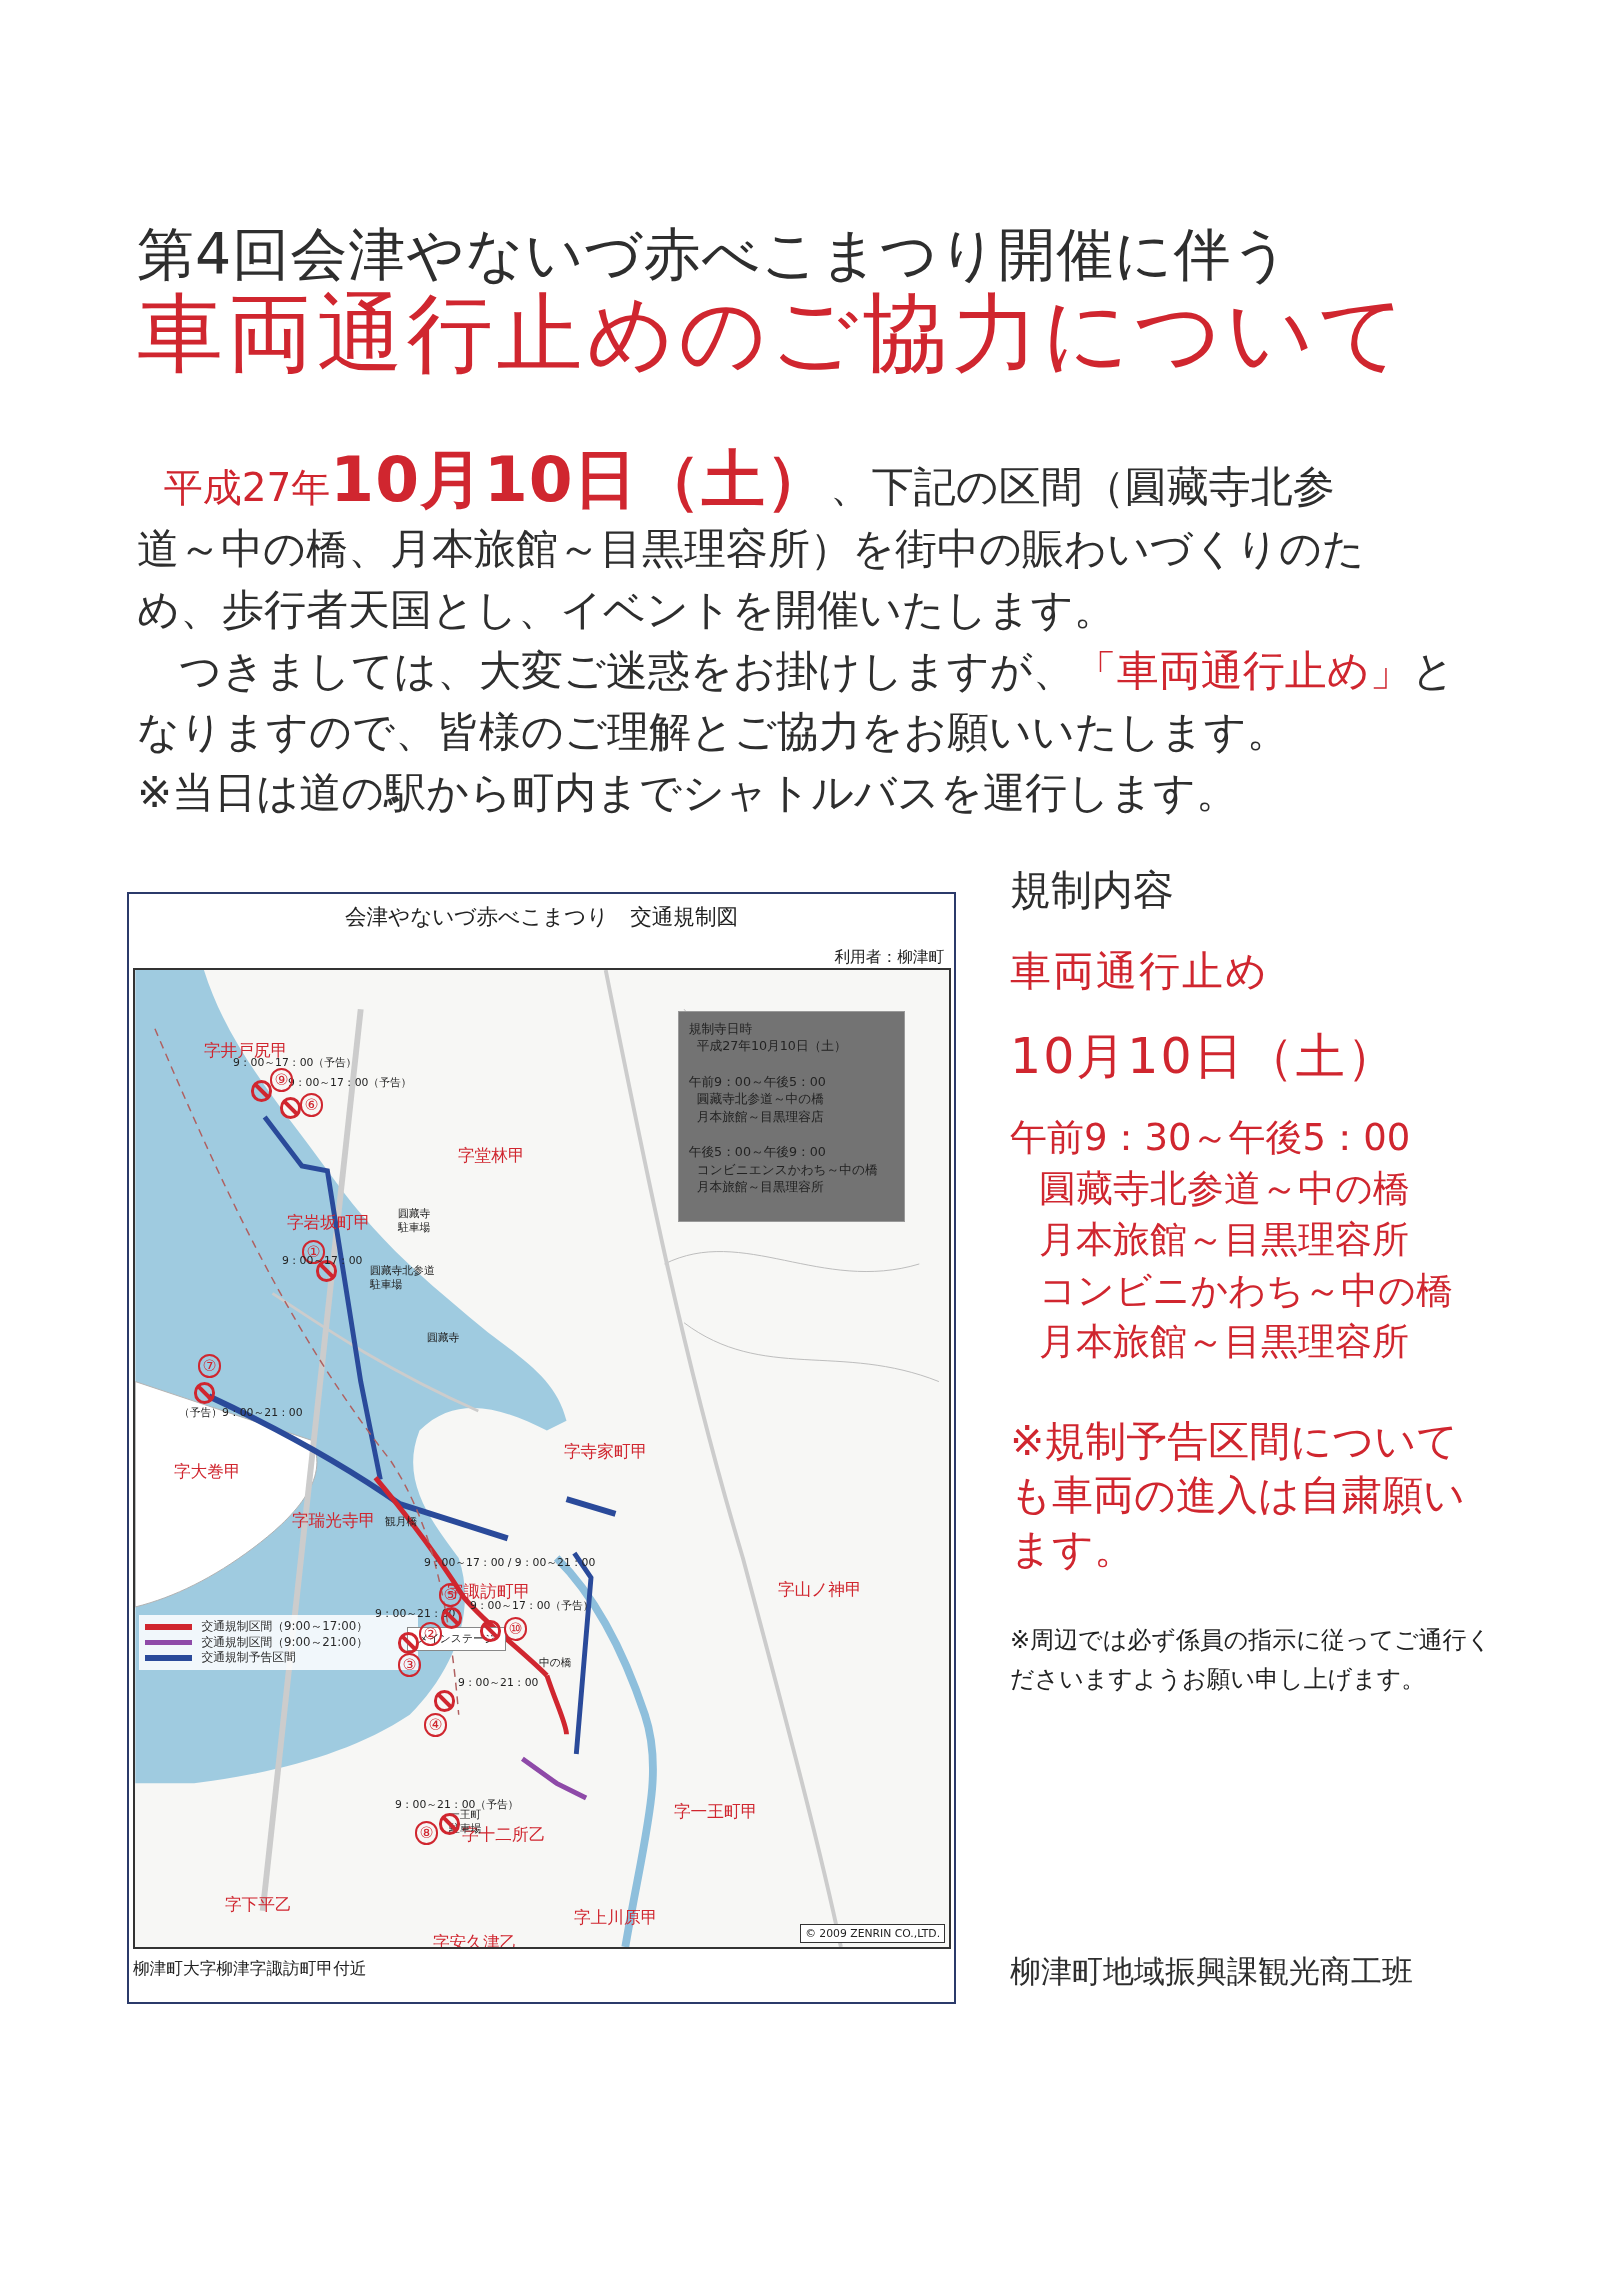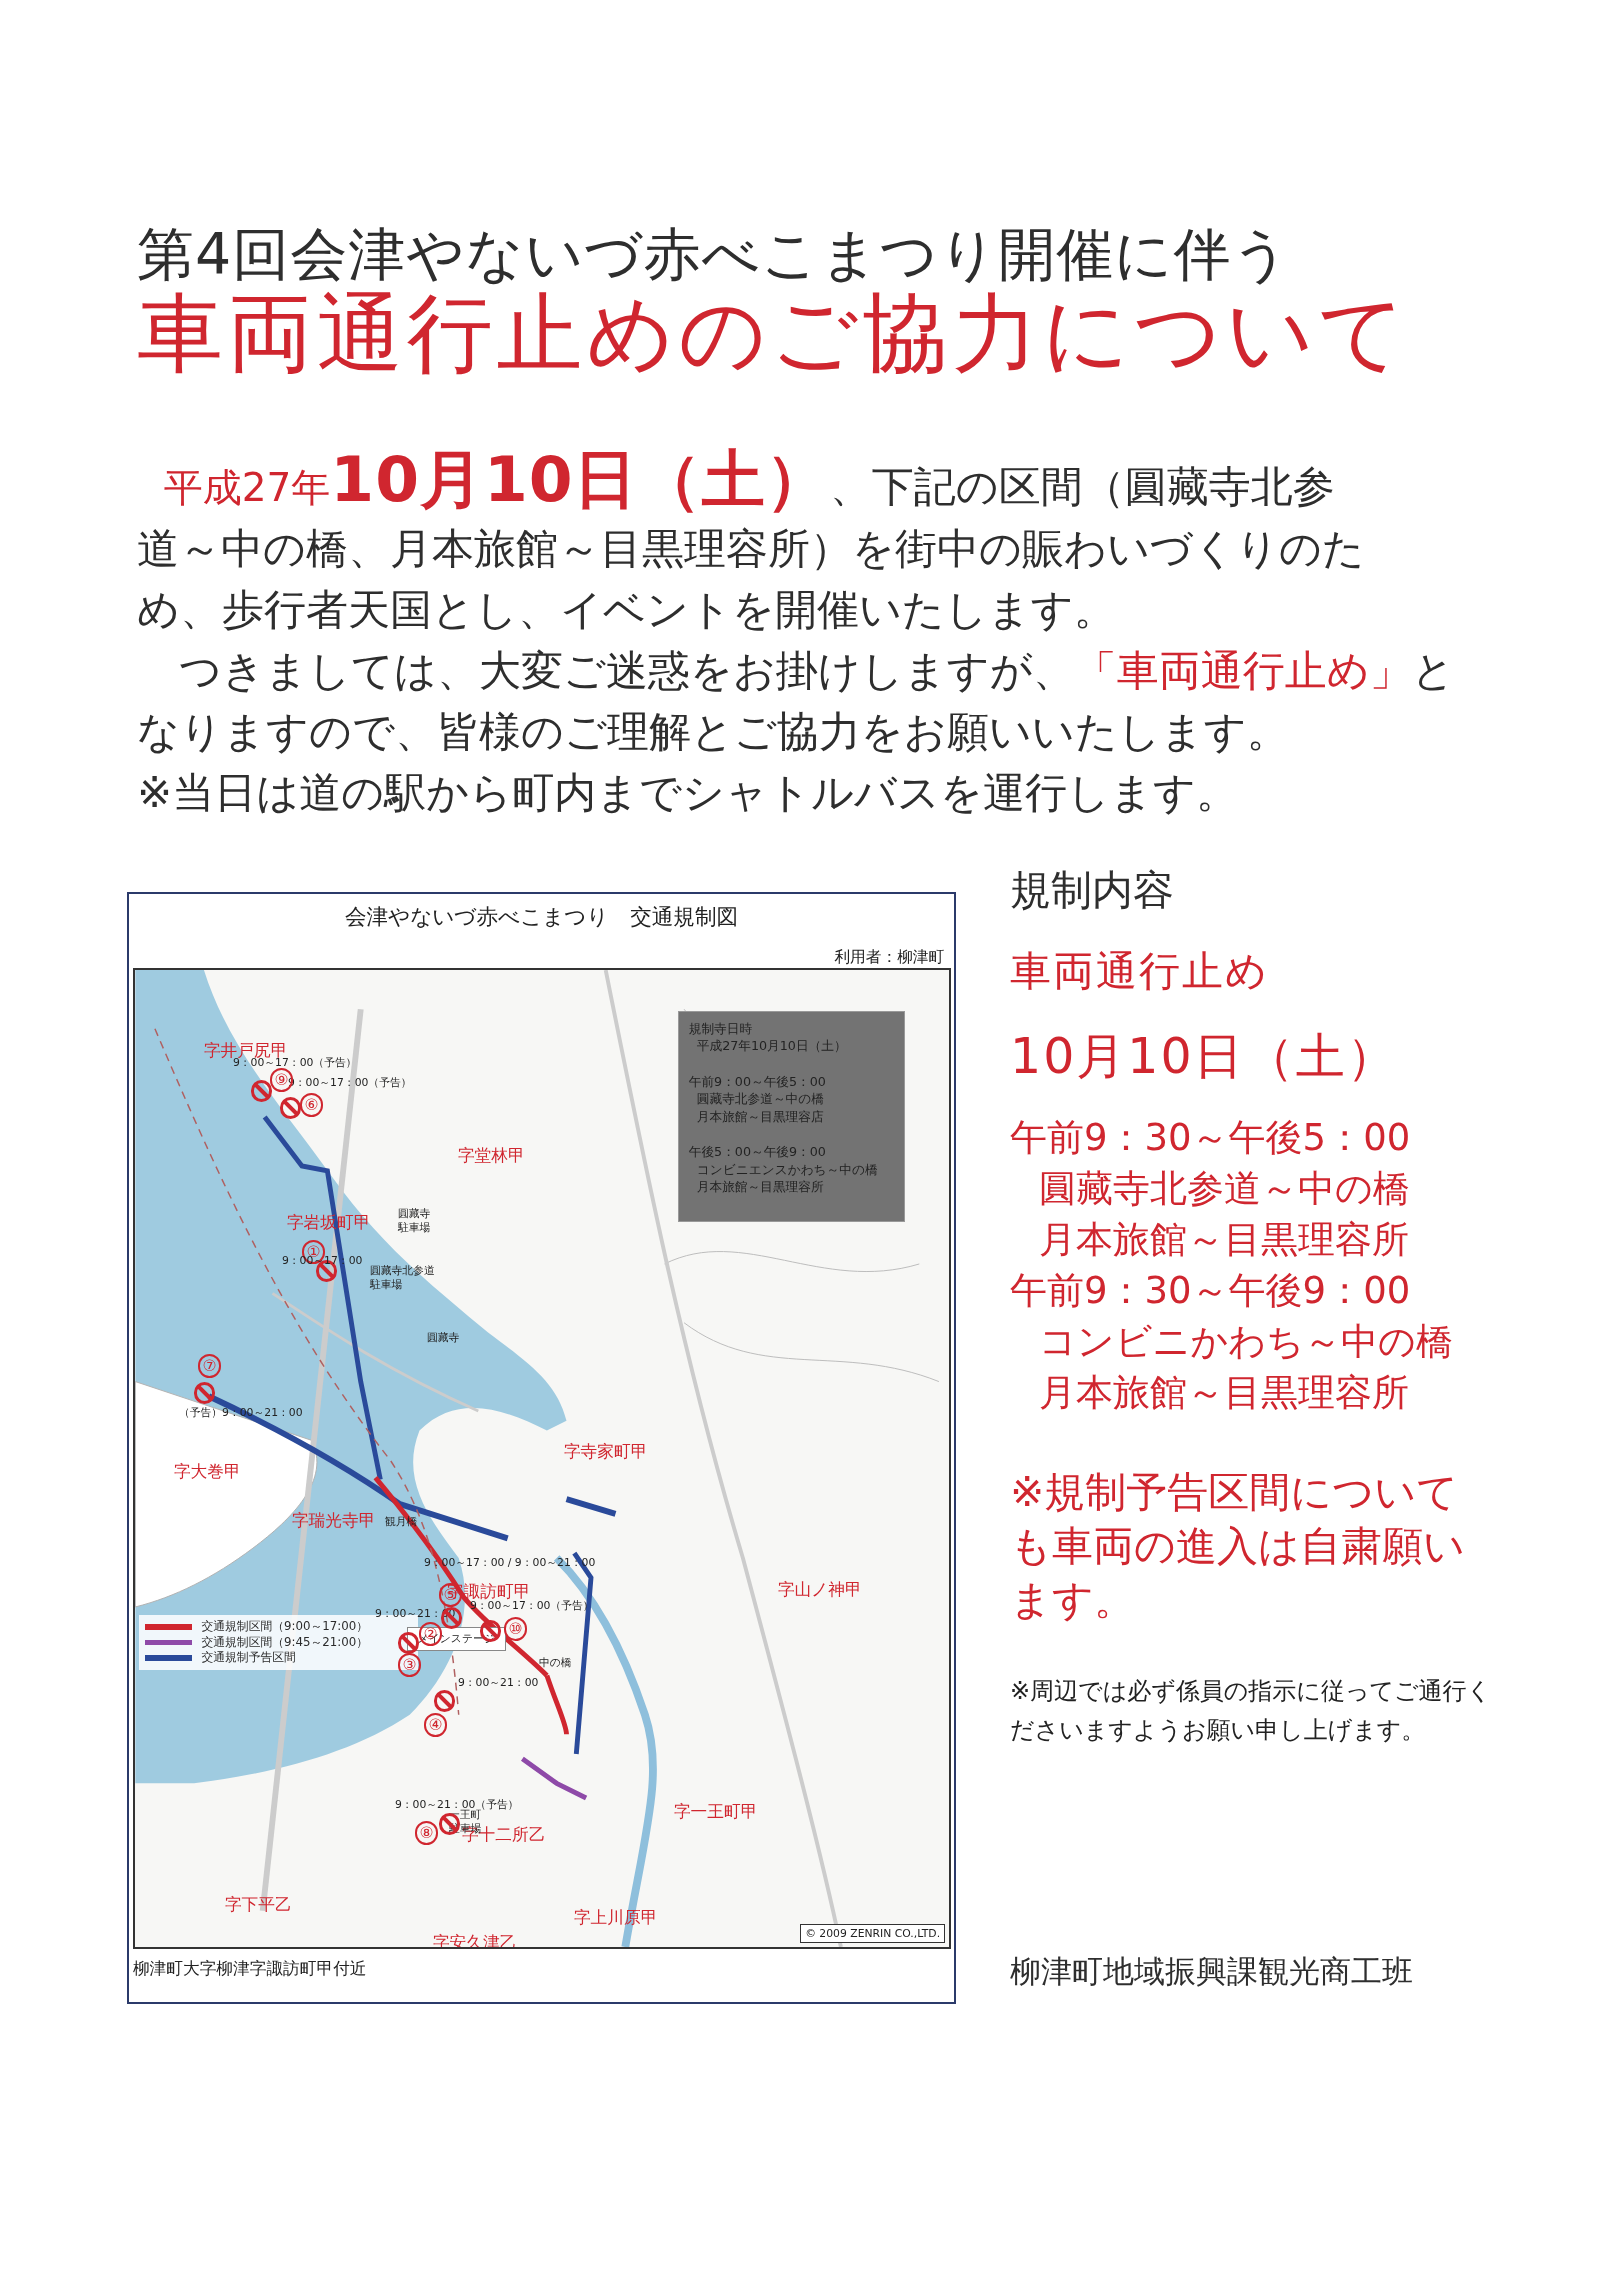--- a/index.html
+++ b/index.html
@@ -109,21 +109,21 @@
   コンビニエンスかわち～中の橋
   月本旅館～目黒理容所</div>
 
     <div class="legend">
       <div class="row">
           <span class="swatch" style="background:#d0262f"></span>
           <span>交通規制区間（9:00～17:00）</span>
         </div>
       <div class="row">
           <span class="swatch" style="background:#8e4aa8"></span>
-          <span>交通規制区間（9:45～21:00）</span>
+          <span>交通規制区間（9:00～21:00）</span>
         </div>
       <div class="row">
           <span class="swatch" style="background:#2a4a9a"></span>
           <span>交通規制予告区間</span>
         </div>
     </div>
 
     <div class="stage" style="left:272px;top:657px">メインステージ</div>
     <div class="note" style="left:404px;top:686px">中の橋</div>
     <div class="note" style="left:250px;top:545px">観月橋</div>
@@ -179,21 +179,20 @@
 </div>
 
 <div id="side" class="abs">
   <div class="heading">規制内容</div>
   <div class="type">車両通行止め</div>
   <div class="date">10月10日（土）</div>
   <div class="sched">
     <div>午前9：30～午後5：00</div>
     <div class="loc">圓藏寺北参道～中の橋</div>
     <div class="loc">月本旅館～目黒理容所</div>
-    <div>午前9：30～午後9：00</div>
     <div class="loc">コンビニかわち～中の橋</div>
     <div class="loc">月本旅館～目黒理容所</div>
   </div>
   <div class="warn">※規制予告区間についても車両の進入は自粛願います。</div>
   <div class="follow">※周辺では必ず係員の指示に従ってご通行くださいますようお願い申し上げます。</div>
 </div>
 
 <div id="contact" class="abs"><div>柳津町地域振興課観光商工班</div></div>
 
 

